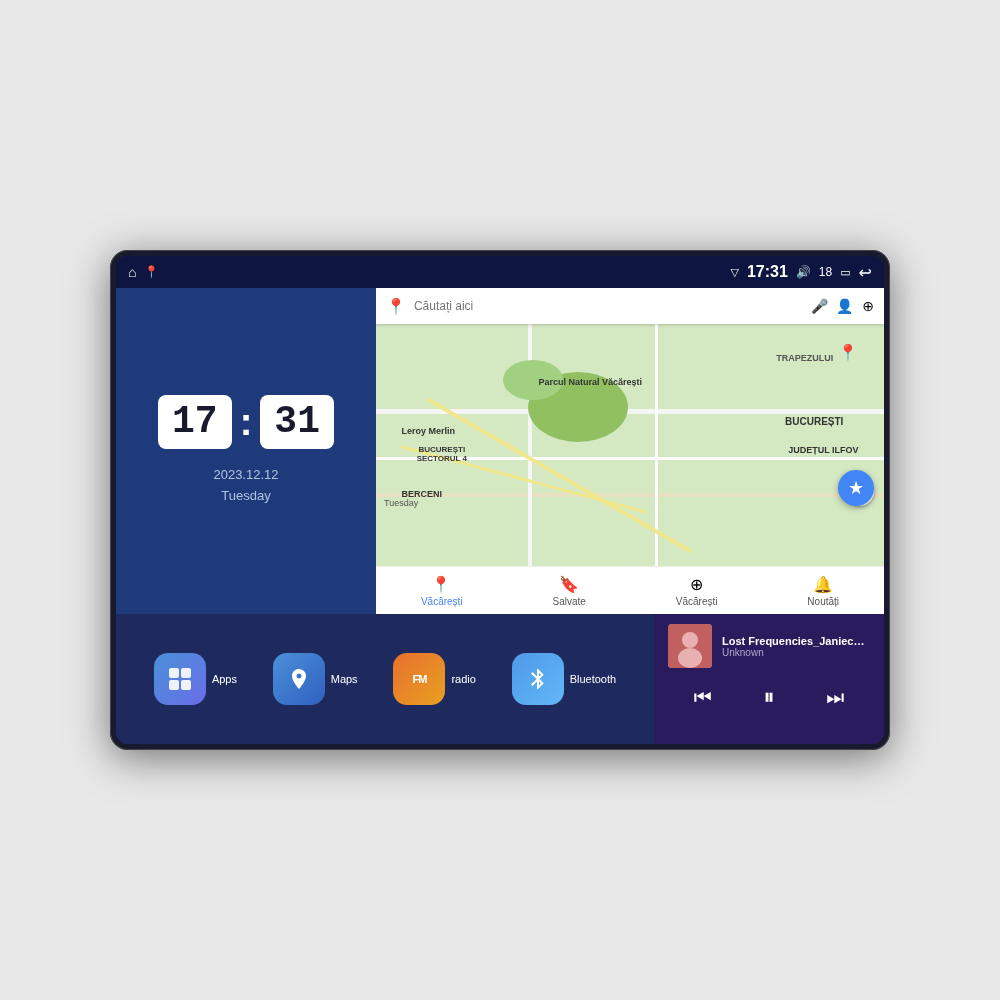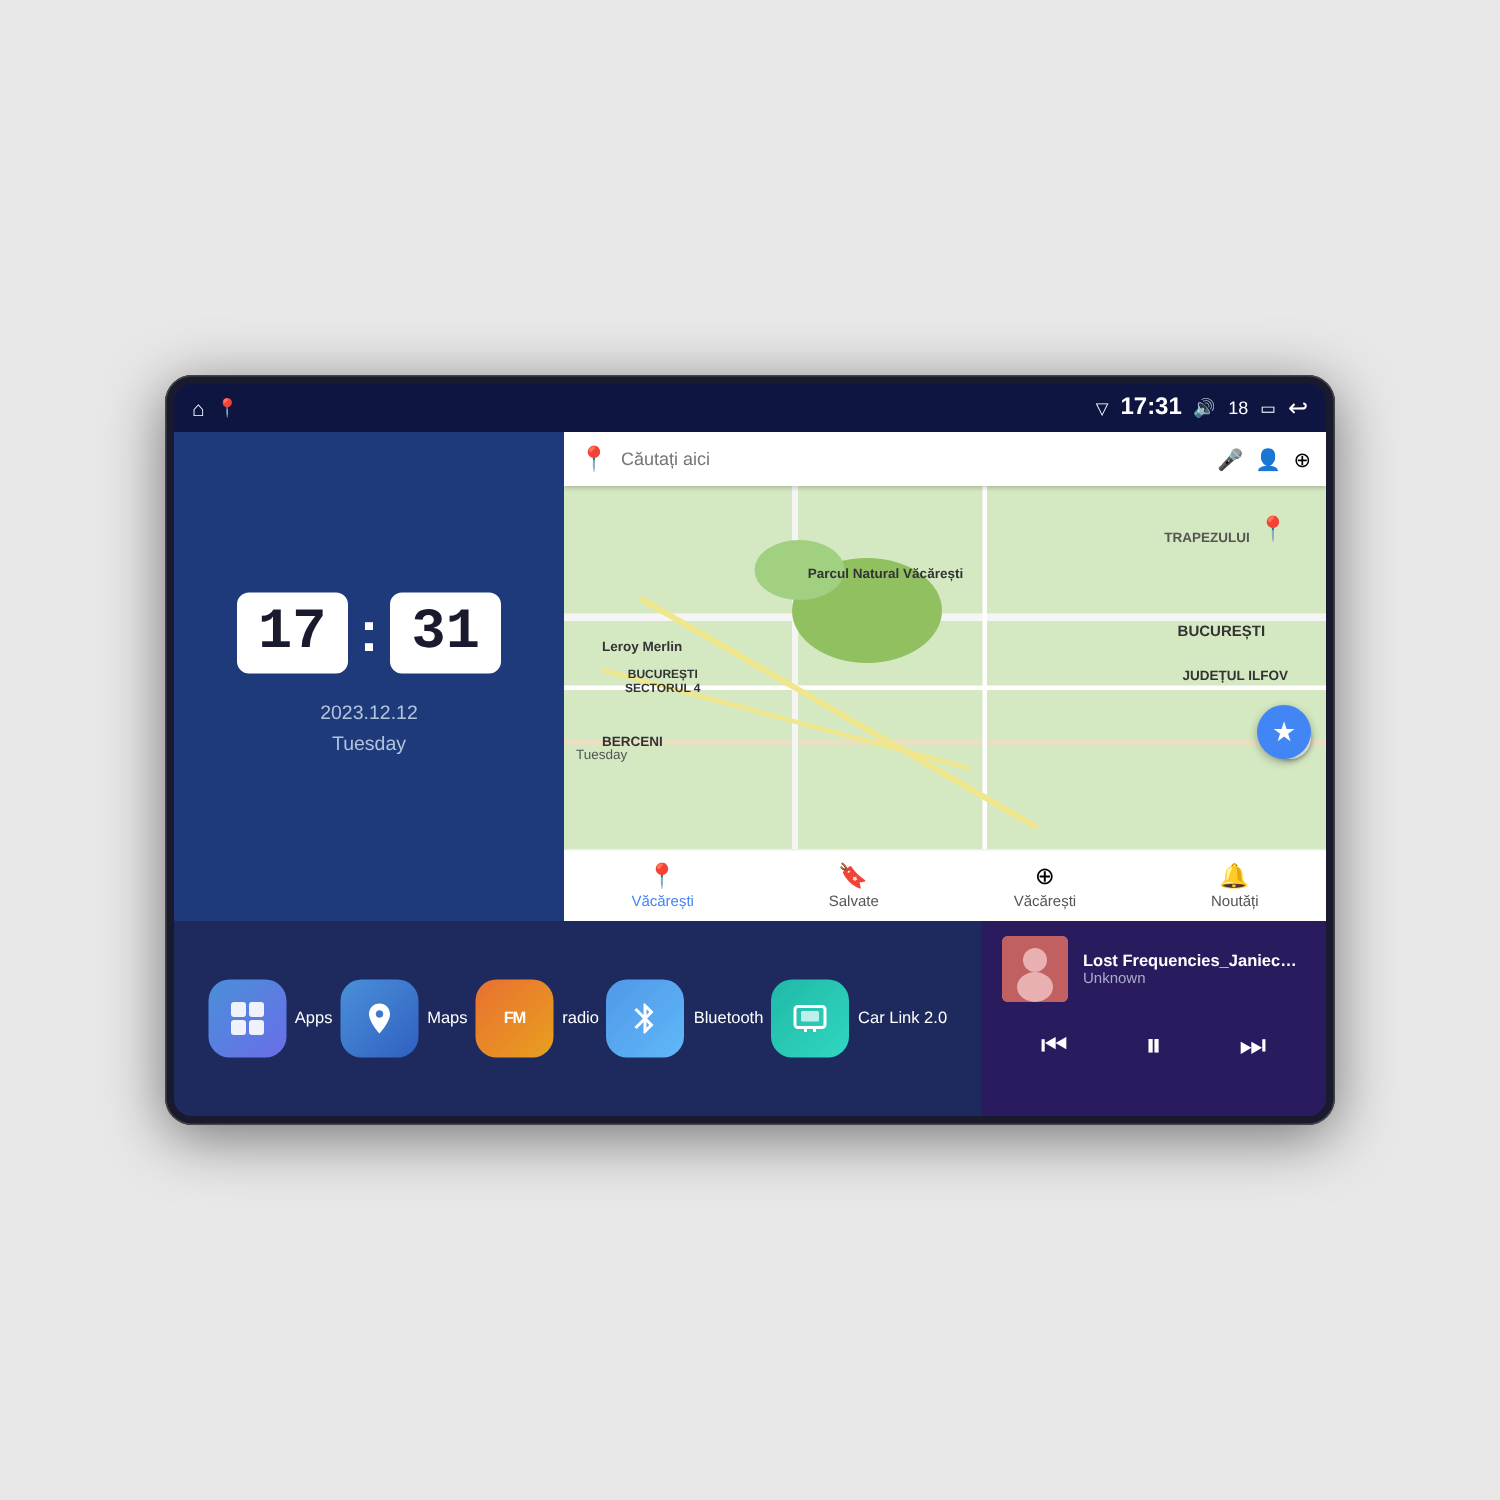--- a/index.html
+++ b/index.html
@@ -542,31 +542,20 @@
 
           <div class="app-item">
             <div class="app-icon bluetooth" style="color:white; font-size:20px;">
               <svg width="24" height="24" viewBox="0 0 24 24" fill="white">
                 <path d="M17.71 7.71L12 2h-1v7.59L6.41 5 5 6.41 10.59 12 5 17.59 6.41 19 11 14.41V22h1l5.71-5.71-4.3-4.29 4.3-4.29zM13 5.83l1.88 1.88L13 9.59V5.83zm1.88 10.46L13 18.17v-3.76l1.88 1.88z"></path>
               </svg>
             </div>
             <span class="app-label">Bluetooth</span>
           </div>
 
-          <div class="app-item">
-            <div class="app-icon carlink">
-              <svg width="26" height="26" viewBox="0 0 26 26" fill="white">
-                <rect x="3" y="5" width="20" height="14" rx="2" fill="none" stroke="white" stroke-width="2"></rect>
-                <rect x="7" y="8" width="12" height="7" rx="1" fill="white" opacity="0.7"></rect>
-                <rect x="9" y="19" width="2" height="3" fill="white"></rect>
-                <rect x="15" y="19" width="2" height="3" fill="white"></rect>
-              </svg>
-            </div>
-            <span class="app-label">Car Link 2.0</span>
-          </div>
 
         </div>
 
         <div class="music-section">
           <div class="music-info">
             <div class="music-thumb">
 
               <svg width="44" height="44" viewBox="0 0 44 44">
                 <rect width="44" height="44" fill="#c06060"></rect>
                 <circle cx="22" cy="16" r="8" fill="#e8b0b0"></circle>

